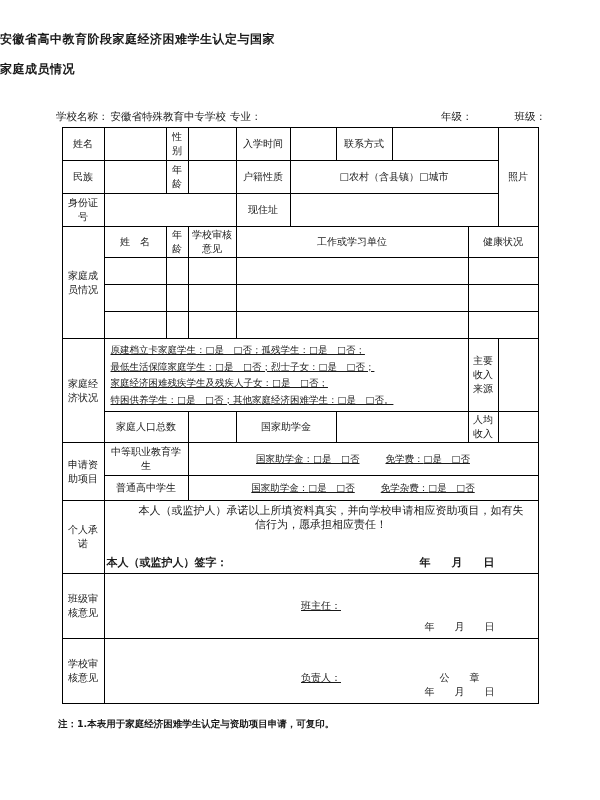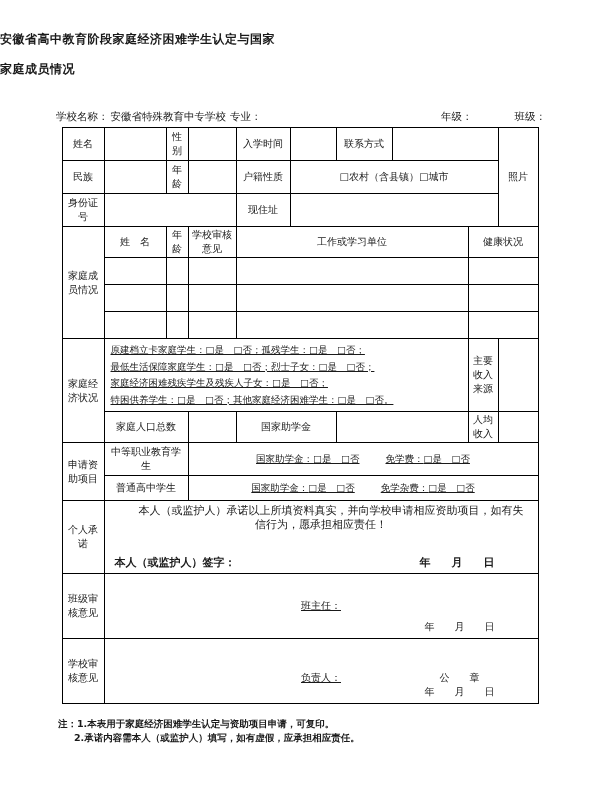--- a/index.html
+++ b/index.html
@@ -84,21 +84,20 @@
     vertical-align:top;
   }
   .promise .p1{text-indent:20px;}
   .signrow{
     display:flex;
     justify-content:space-between;
     align-items:flex-end;
     margin-top:24px;
     font-weight:bold;
     padding-right:36px;
-    padding-left:8px;
   }
   .ymd{font-weight:bold;letter-spacing:5px;}
   .reviewcell{
     text-align:left;
     vertical-align:top;
     padding:8px 6px 3px 6px;
     height:62px;
     position:relative;
     text-decoration:underline;
   }
@@ -277,16 +276,15 @@
           <div class="seal">公　章</div>
           <div class="ymd2">年　月　日</div>
         </div>
       </td>
     </tr>
   </tbody>
     </table>
 
   <div class="notes">
     <span class="nline">注：1.本表用于家庭经济困难学生认定与资助项目申请，可复印。</span>
-    <span class="nline n2">2.承诺内容需本人（或监护人）填写，如有虚假，应承担相应责任。</span>
   </div>
 
 </div>
 
 </body></html>

